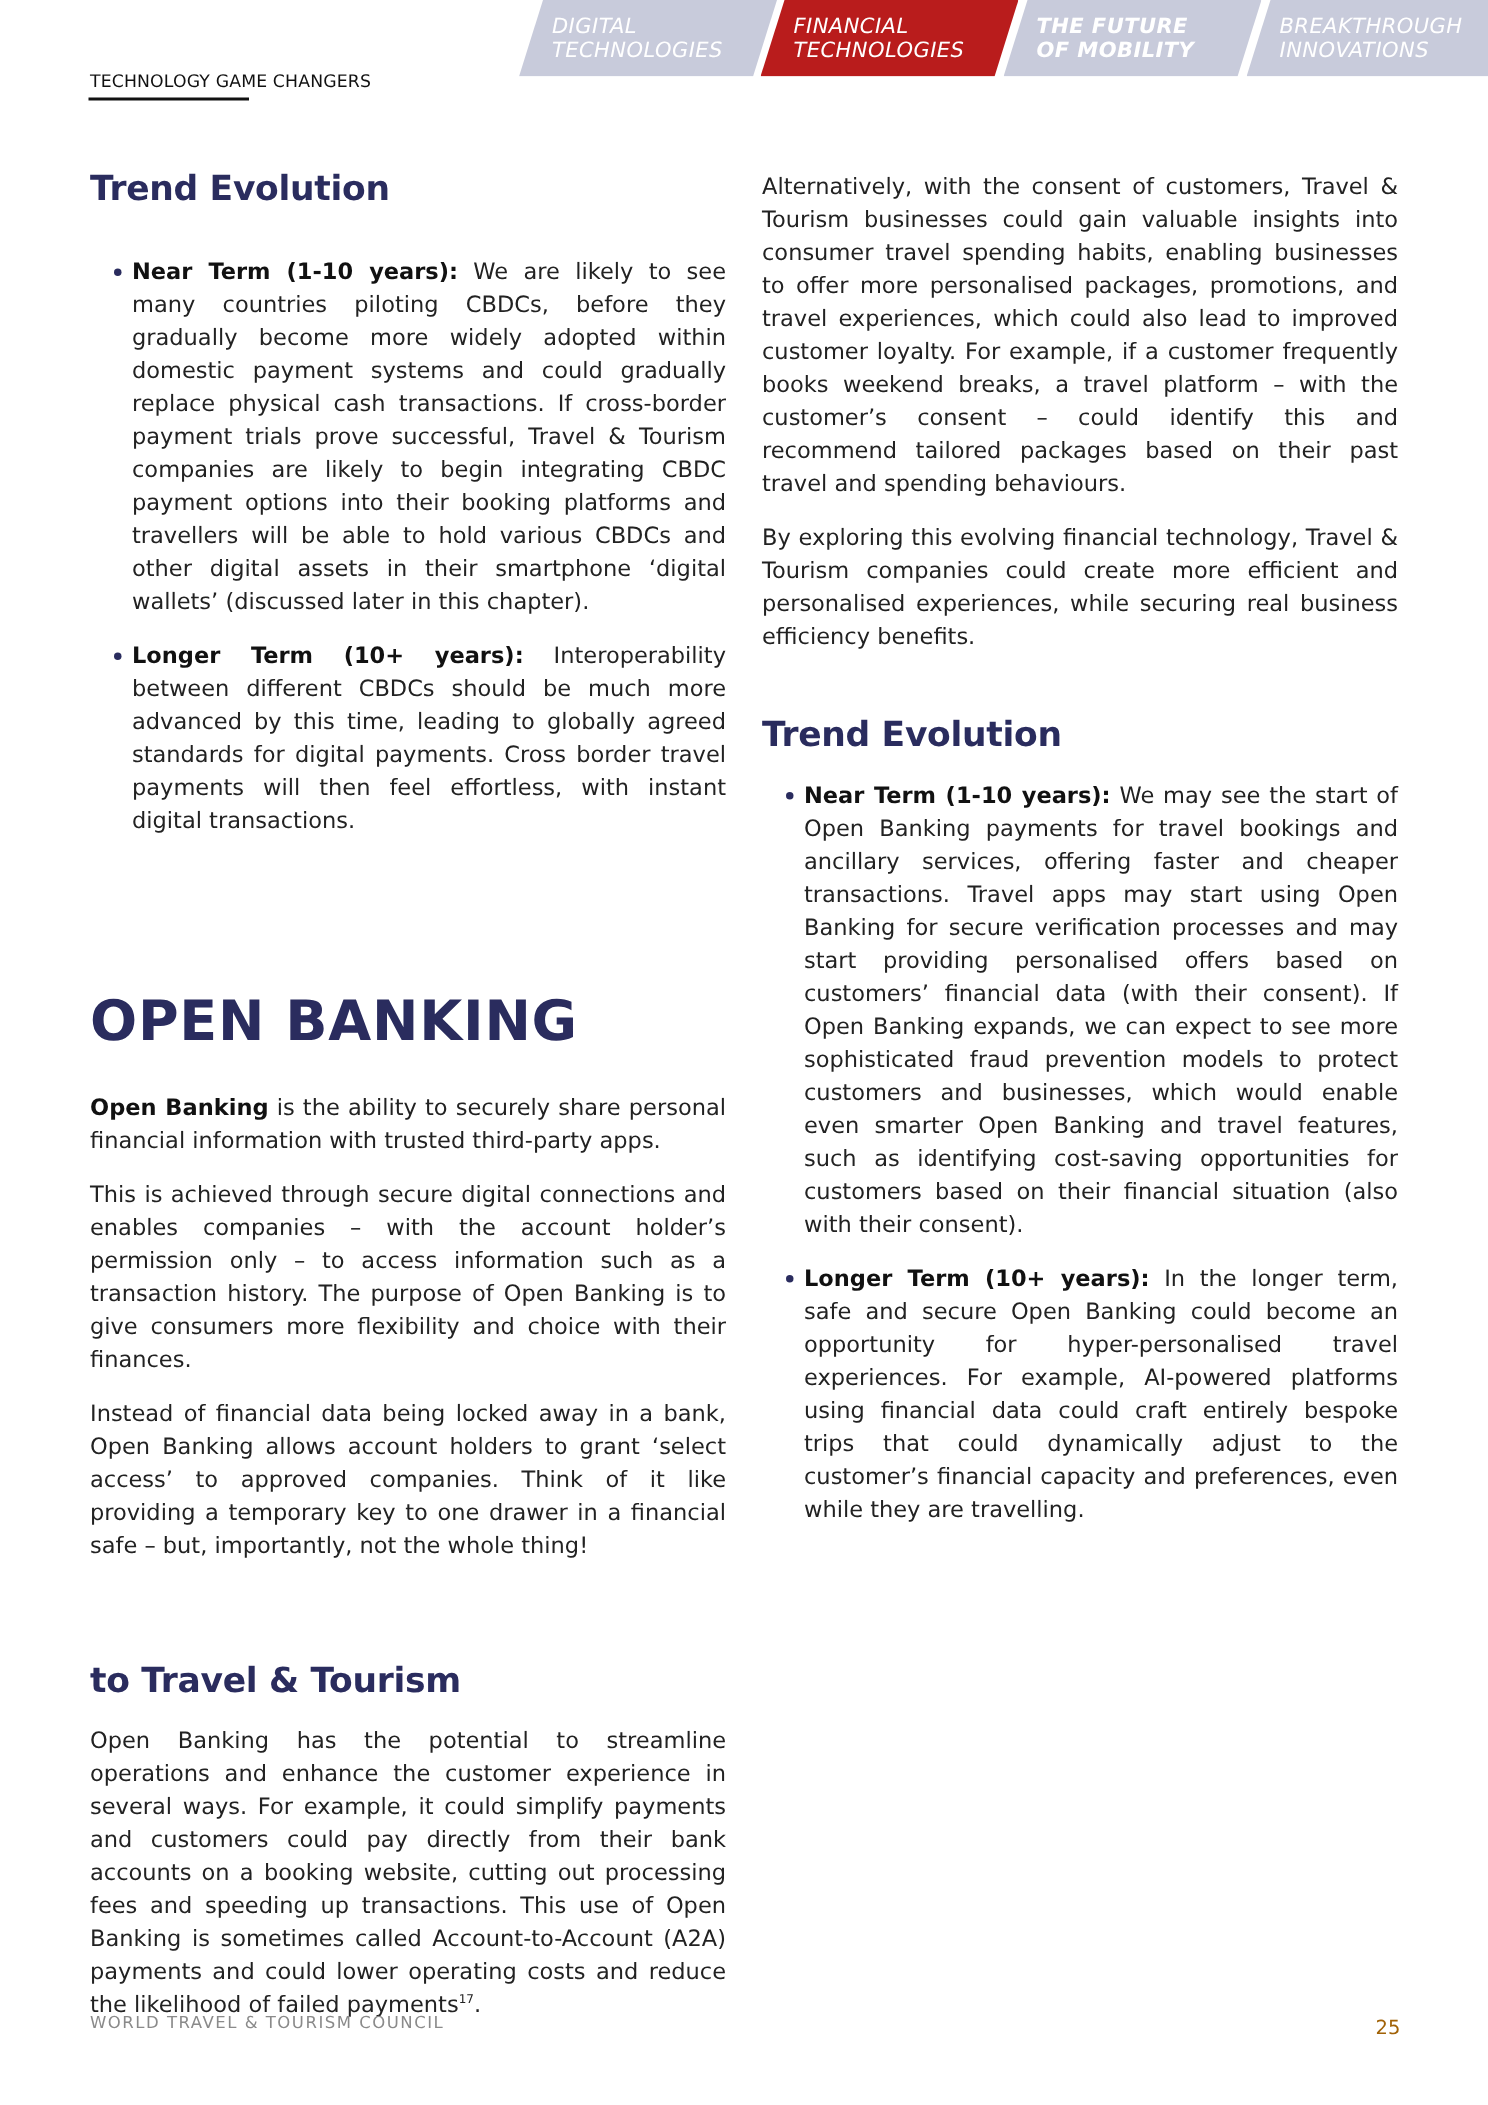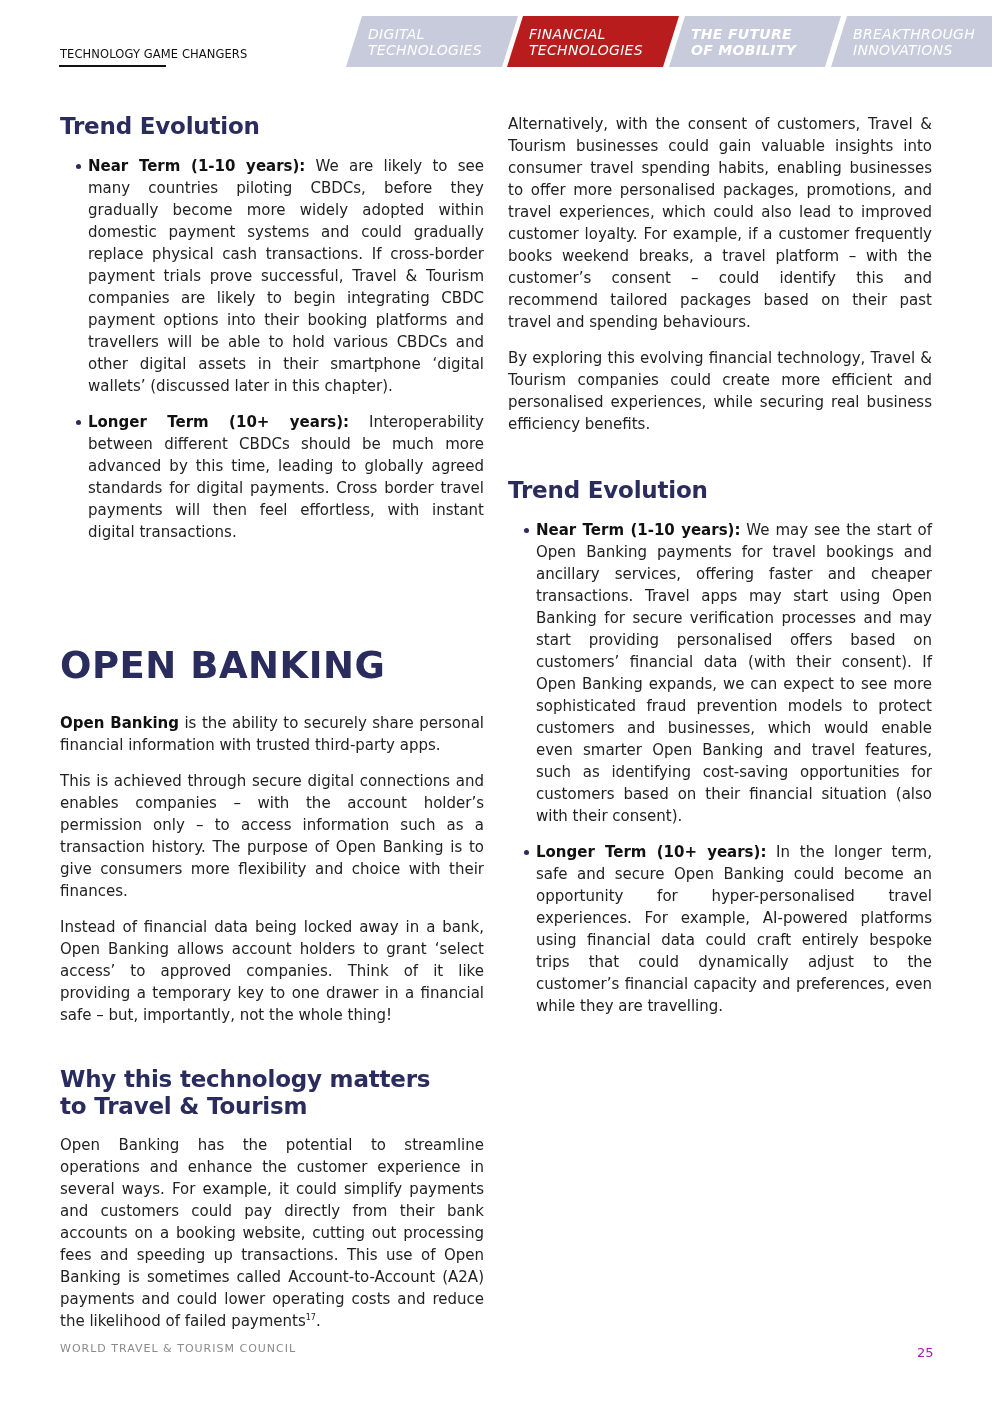--- a/index.html
+++ b/index.html
@@ -2,21 +2,21 @@
 <html><head>
 <meta charset="utf-8">
 <style>
   html, body { margin: 0; padding: 0; }
   body {
     width: 992px; height: 1403px; position: relative; overflow: hidden;
     background: #ffffff;
     font-family: "DejaVu Sans", sans-serif;
     color: #1f1f1f;
   }
-  .topbar { position: absolute; left: 0; top: 16px; width: 880px; height: 52px; }
+  .topbar { position: absolute; left: 0; top: 0; width: 880px; height: 52px; }
   .tab {
     position: absolute; top: 0; height: 51px; width: 172px;
     clip-path: polygon(16px 0, 100% 0, calc(100% - 16px) 100%, 0 100%);
     background: #c8cbdb;
     color: #ffffff;
     font-style: italic;
     font-size: 14px; line-height: 16px;
     letter-spacing: 0.3px;
     box-sizing: border-box;
     padding: 10px 0 0 22px;
@@ -61,21 +61,21 @@
   }
   b { font-weight: bold; color: #111; }
   sup { font-size: 8px; line-height: 0; }
 
   .footer-org {
     position: absolute; left: 60px; top: 1342px;
     font-size: 11px; letter-spacing: 1px; color: #8a8a8a;
   }
   .footer-page {
     position: absolute; left: 917px; top: 1345px;
-    font-size: 13px; color: #a21caf;
+    font-size: 13px; color: #a16207;
   }
 </style>
 </head>
 <body>
 
 <div class="topbar">
   <div class="tab" style="left:346px;">
     <span>DIGITAL</span>
     <span>TECHNOLOGIES</span>
   </div>
@@ -91,32 +91,32 @@
     <span>BREAKTHROUGH</span>
     <span>INNOVATIONS</span>
   </div>
 </div>
 
 <div class="doc-title">TECHNOLOGY GAME CHANGERS</div>
 <div class="doc-title-rule"></div>
 
 <div class="col col-left">
   <h2>Trend Evolution</h2>
-  <ul class="bullets" style="margin-top:15px;">
+  <ul class="bullets" style="margin-top:30px;">
     <li><b>Near Term (1-10 years):</b><span> We are likely to see many countries piloting CBDCs, before they gradually become more widely adopted within domestic payment systems and could gradually replace physical cash transactions. If cross-border payment trials prove successful, Travel &amp; Tourism companies are likely to begin integrating CBDC payment options into their booking platforms and travellers will be able to hold various CBDCs and other digital assets in their smartphone ‘digital wallets’ (discussed later in this chapter).</span></li>
     <li><b>Longer Term (10+ years):</b><span> Interoperability between different CBDCs should be much more advanced by this time, leading to globally agreed standards for digital payments. Cross border travel payments will then feel effortless, with instant digital transactions.</span></li>
   </ul>
 
   <h1 style="margin-top:103px;">OPEN BANKING</h1>
   <p style="margin-top:26px;"><b>Open Banking</b><span> is the ability to securely share personal financial information with trusted third-party apps.</span></p>
   <p>This is achieved through secure digital connections and enables companies – with the account holder’s permission only – to access information such as a transaction history. The purpose of Open Banking is to give consumers more flexibility and choice with their finances.</p>
   <p>Instead of financial data being locked away in a bank, Open Banking allows account holders to grant ‘select access’ to approved companies. Think of it like providing a temporary key to one drawer in a financial safe – but, importantly, not the whole thing!</p>
 
   <h2 style="margin-top:40px;">
-    <span>Why this technology matters</span><br>
+    <br>
     <span>to Travel &amp; Tourism</span>
   </h2>
   <p style="margin-top:14px;"><span>Open Banking has the potential to streamline operations and enhance the customer experience in several ways. For example, it could simplify payments and customers could pay directly from their bank accounts on a booking website, cutting out processing fees and speeding up transactions. This use of Open Banking is sometimes called Account-to-Account (A2A) payments and could lower operating costs and reduce the likelihood of failed payments</span><sup>17</sup><span>.</span></p>
 </div>
 
 <div class="col col-right">
   <p>Alternatively, with the consent of customers, Travel &amp; Tourism businesses could gain valuable insights into consumer travel spending habits, enabling businesses to offer more personalised packages, promotions, and travel experiences, which could also lead to improved customer loyalty. For example, if a customer frequently books weekend breaks, a travel platform – with the customer’s consent – could identify this and recommend tailored packages based on their past travel and spending behaviours.</p>
   <p>By exploring this evolving financial technology, Travel &amp; Tourism companies could create more efficient and personalised experiences, while securing real business efficiency benefits.</p>
 
   <h2 style="margin-top:42px;">Trend Evolution</h2>

